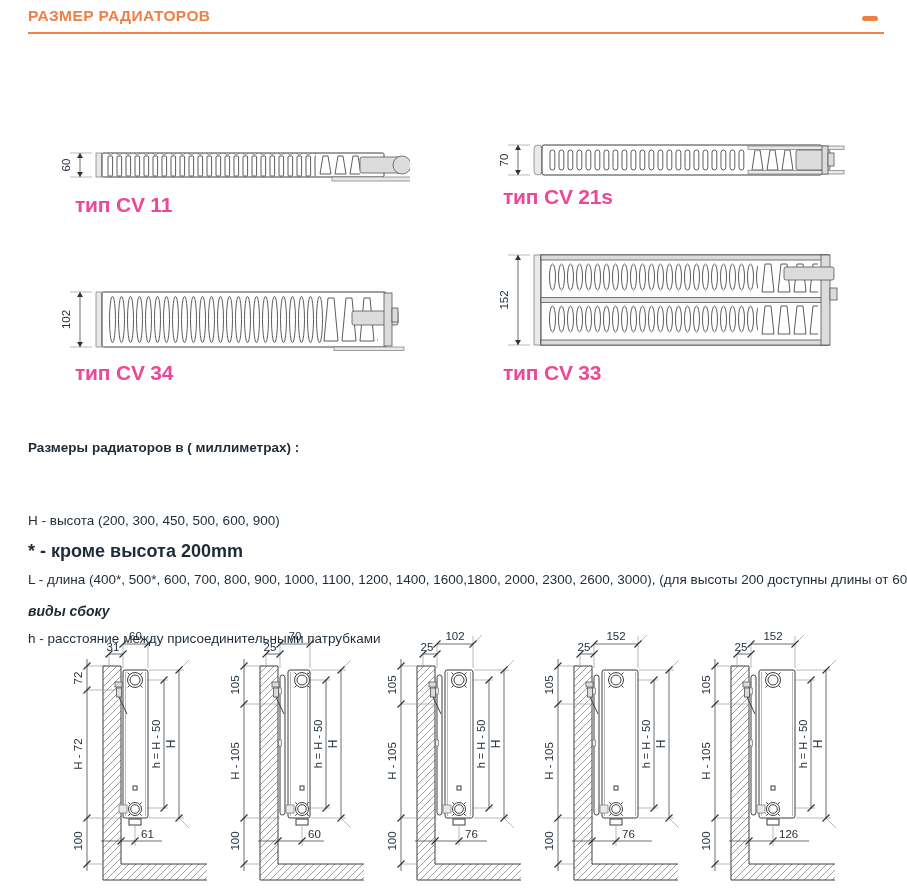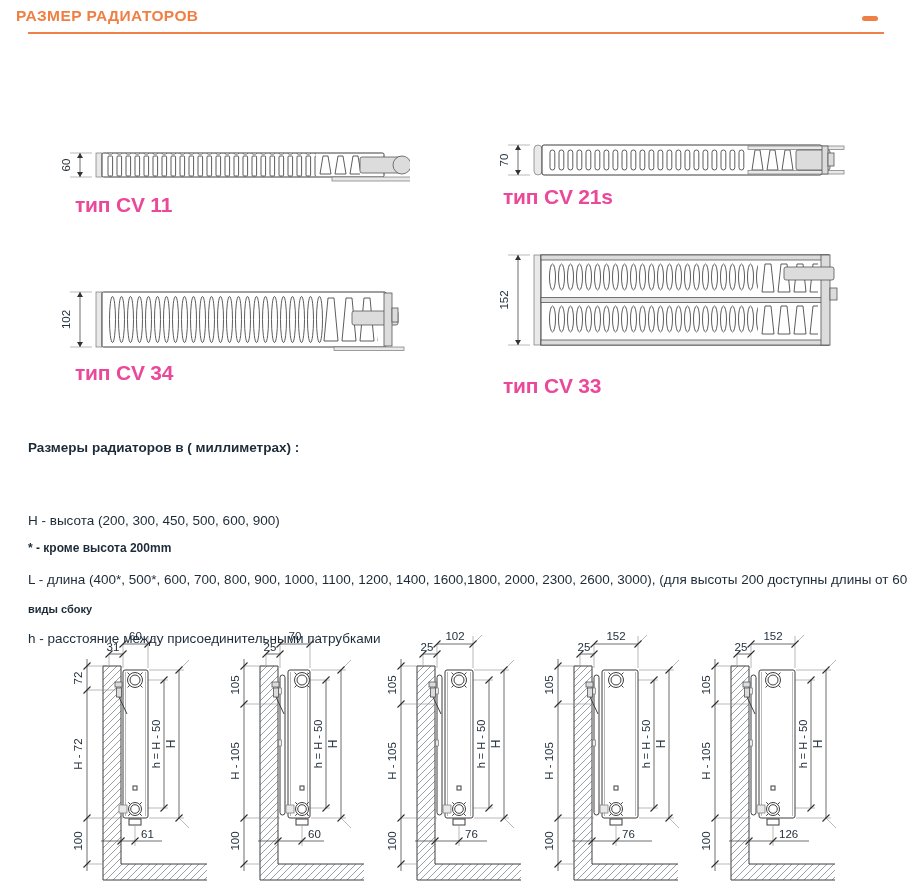--- a/index.html
+++ b/index.html
@@ -1,25 +1,25 @@
 <!DOCTYPE html>
 <html><head>
 <meta charset="utf-8">
 <style>
   html,body{margin:0;padding:0;background:#fff;}
   body{width:907px;height:896px;position:relative;font-family:"Liberation Sans",sans-serif;color:#1d2b38;overflow:hidden;}
   .abs{position:absolute;}
-  .section-title{left:16px;top:7px;font-size:15.5px;font-weight:700;color:#ef7f43;letter-spacing:.4px;}
+  .section-title{left:28px;top:7px;font-size:15.5px;font-weight:700;color:#ef7f43;letter-spacing:.4px;}
   .rule{left:28px;top:32px;width:856px;border-top:2px solid #ef8049;height:0;}
   .minus{left:862px;top:16px;width:16px;height:4.5px;border-radius:2.5px;background:#ef7f43;cursor:pointer;}
   .type-label{font-size:21px;font-weight:600;color:#ec4899;letter-spacing:-.2px;}
   .txt-head{left:28px;top:440px;font-size:13.5px;font-weight:700;}
   .txt-lines{left:28px;top:471px;font-size:13.5px;line-height:19.8px;font-weight:400;white-space:pre;}
-  .txt-note{left:28px;top:541px;font-size:12px;font-weight:700;}
-  .txt-side{left:28px;top:603px;font-size:11px;font-weight:700;}
+  .txt-note{left:28px;top:541px;font-size:18px;font-weight:700;}
+  .txt-side{left:28px;top:603px;font-size:14px;font-weight:700;font-style:italic;}
   #side-views{left:57px;top:628px;display:flex;}
   svg text{font-family:"Liberation Sans",sans-serif;}
   .d{stroke:#3f3f3f;fill:none;stroke-width:1;}
   .df{fill:#fff;stroke:#3f3f3f;stroke-width:1;}
   .g{fill:#dcdcdc;stroke:#555;stroke-width:.8;}
   .g2{fill:#e9e9e9;stroke:#777;stroke-width:.7;}
   .ext{stroke:#8a8a8a;stroke-width:.6;fill:none;}
   .dim{stroke:#4a4a4a;stroke-width:.8;fill:none;}
   .tick{stroke:#2e2e2e;stroke-width:1.1;fill:none;}
   .arr{fill:#333;stroke:none;}
@@ -140,21 +140,21 @@
     <rect x="226" y="10" width="58" height="35" fill="url(#z33)" stroke="none"></rect>
     <rect x="226" y="52" width="58" height="35" fill="url(#z33)" stroke="none"></rect>
     <rect class="g" x="7" y="4" width="288" height="5"></rect>
     <rect class="g" x="7" y="46.5" width="288" height="5"></rect>
     <rect class="g" x="7" y="89" width="288" height="5"></rect>
     <rect class="g" x="287" y="4" width="9" height="90"></rect>
     <rect class="g" x="250" y="16" width="50" height="13" rx="2"></rect>
     <rect class="g" x="296" y="37" width="7" height="12"></rect>
   </g>
 </svg>
-<div class="abs type-label" style="left:503px;top:374px">тип CV 33</div>
+<div class="abs type-label" style="left:503px;top:361px">тип CV 33</div>
 
 <div class="abs txt-head">Размеры радиаторов в ( миллиметрах) :</div>
 <div class="abs txt-lines">
   <div>H - высота (200, 300, 450, 500, 600, 900)</div>
   <div>L - длина (400*, 500*, 600, 700, 800, 900, 1000, 1100, 1200, 1400, 1600,1800, 2000, 2300, 2600, 3000), (для высоты 200 доступны длины от 600 мм)</div>
   <div>h - расстояние между присоединительными патрубками</div>
 </div>
 <div class="abs txt-note">* - кроме высота 200mm</div>
 <div class="abs txt-side">виды сбоку</div>
 

